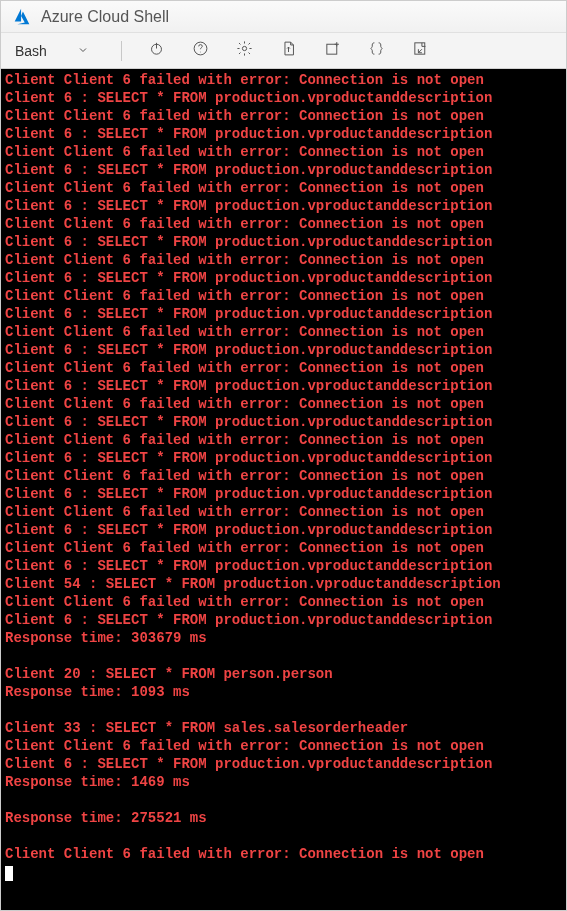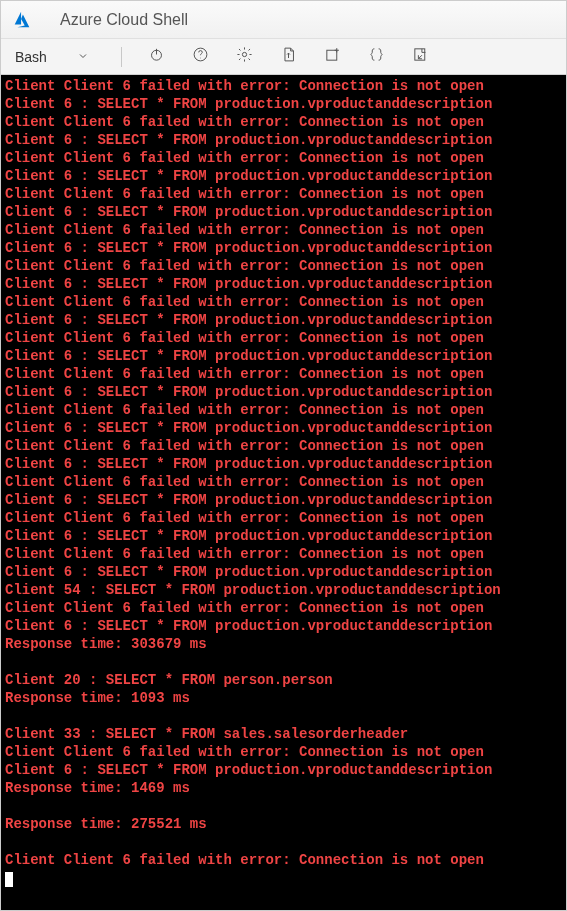--- a/index.html
+++ b/index.html
@@ -8,25 +8,24 @@
     height: 911px;
     font-family: "Segoe UI", Arial, sans-serif;
     background: #fff;
     border: 1px solid #ccc;
     display: flex;
     flex-direction: column;
   }
   .titlebar {
     display: flex;
     align-items: center;
-    height: 38px;
+    height: 32px;
     padding: 0 10px;
     background: linear-gradient(#fafafa,#f1f1f1);
     border-bottom: 1px solid #e0e0e0;
-    gap: 19px;
   }
   .titlebar .logo {
     width: 22px;
     height: 22px;
     margin-right: 8px;
     display: flex;
     align-items: center;
     justify-content: center;
   }
   .titlebar .title {

